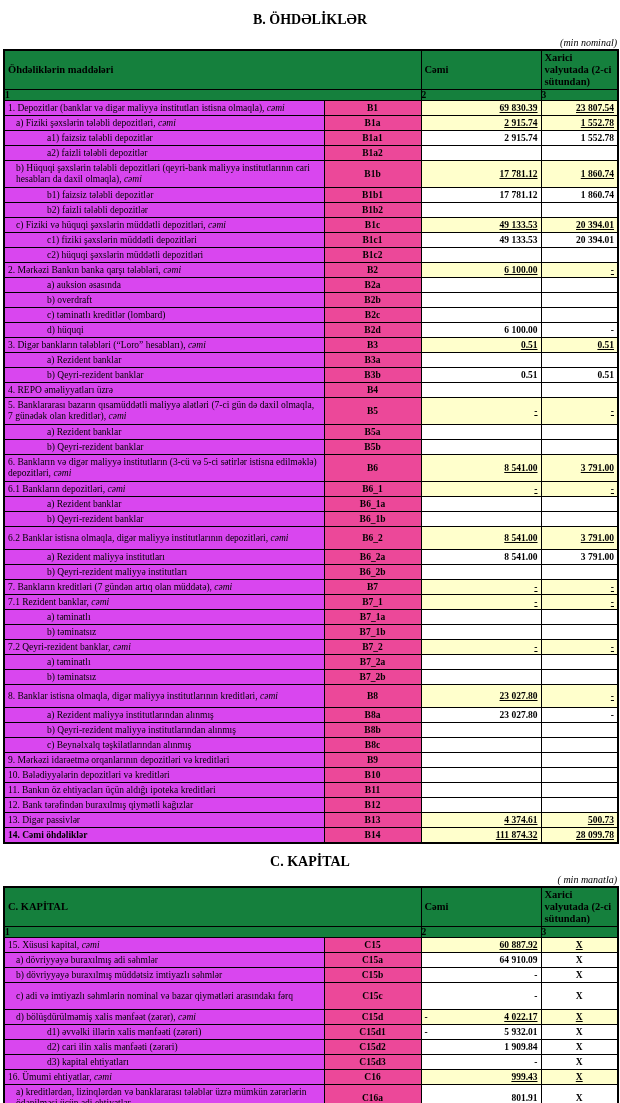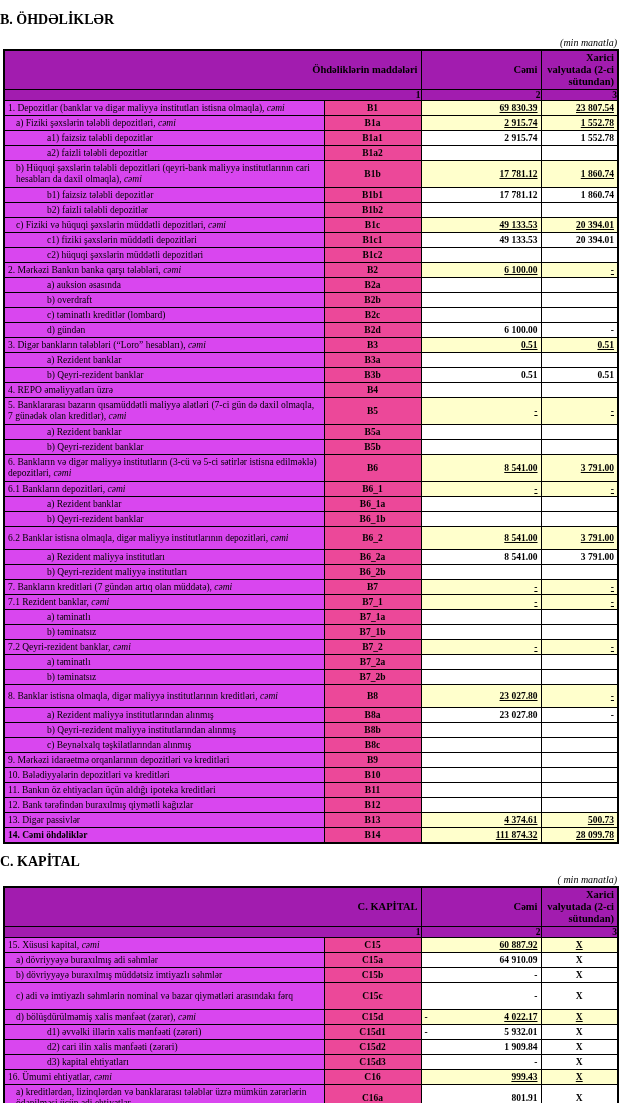--- a/index.html
+++ b/index.html
@@ -1,24 +1,24 @@
 <!DOCTYPE html>
 <html><head>
 <meta charset="utf-8">
 <style>
   html,body{margin:0;padding:0;background:#fff;}
   body{width:620px;font-family:"Liberation Serif",serif;color:#000;}
   .doc{padding-top:12px;}
-  .title{font-size:14px;font-weight:bold;text-align:left;margin:0 0 9px 0;}
+  .title{font-size:14px;font-weight:bold;text-align:center;margin:0 0 9px 0;}
   .title-c{margin-top:10px;margin-bottom:4px;}
   .note{font-size:10px;font-style:italic;text-align:right;padding-right:3px;margin:0 0 1px 0;}
   table{border-collapse:collapse;table-layout:fixed;width:614px;margin-left:3px;border:2px solid #000;}
   col.c-name{width:320px;}col.c-code{width:97px;}col.c-total{width:120px;}col.c-foreign{width:77px;}
   th,td{border:1px solid #000;font-size:9.5px;line-height:11px;padding:1px 3px;overflow:hidden;vertical-align:middle;}
-  th{background:#a21caf;font-weight:bold;text-align:right;}
+  th{background:#15803d;font-weight:bold;text-align:left;}
   tr.main-head th{height:34px;font-size:10.5px;line-height:12px;}
   tr.nums th{height:10px;padding:0;font-size:9.5px;line-height:10px;}
   td{height:12px;}
   tr.h1 td{height:20px;}
   tr.h2 td{height:24px;}
   td.name{text-align:left;background:#d946ef;}
   td.code{text-align:center;font-weight:bold;background:#ec4899;}
   td.val{text-align:right;font-weight:bold;}
   td.valc{text-align:center;font-weight:bold;}
   td.yel{background:#FFFFCC;text-decoration:underline;}
@@ -28,21 +28,21 @@
   .ind2{padding-left:42px;}
   .bold{font-weight:bold;}
   .neg{float:left;}
 </style>
 </head>
 <body>
 
 <div class="doc">
 
   <div class="title">B. ÖHDƏLİKLƏR</div>
-  <div class="note">(min manatla)</div>
+  <div class="note">(min nominal)</div>
 
   <table>
     <colgroup>
       <col class="c-name">
         <col class="c-code">
         <col class="c-total">
         <col class="c-foreign">
     </colgroup>
     <thead>
       <tr class="main-head">
@@ -135,21 +135,21 @@
           <td class="val wht"></td>
           <td class="val wht"></td>
         </tr>
         <tr>
           <td class="name ind2">c) təminatlı kreditlər (lombard)</td>
           <td class="code">B2c</td>
           <td class="val wht"></td>
           <td class="val wht"></td>
         </tr>
         <tr>
-          <td class="name ind2">d) gündən</td>
+          <td class="name ind2">d) hüquqi</td>
           <td class="code">B2d</td>
           <td class="val wht">6 100.00</td>
           <td class="val wht">-</td>
         </tr>
         <tr>
           <td class="name ind0">3. Digər bankların tələbləri (“Loro” hesabları), <i>cəmi</i></td>
           <td class="code">B3</td>
           <td class="val yel">0.51</td>
           <td class="val yel">0.51</td>
         </tr>

